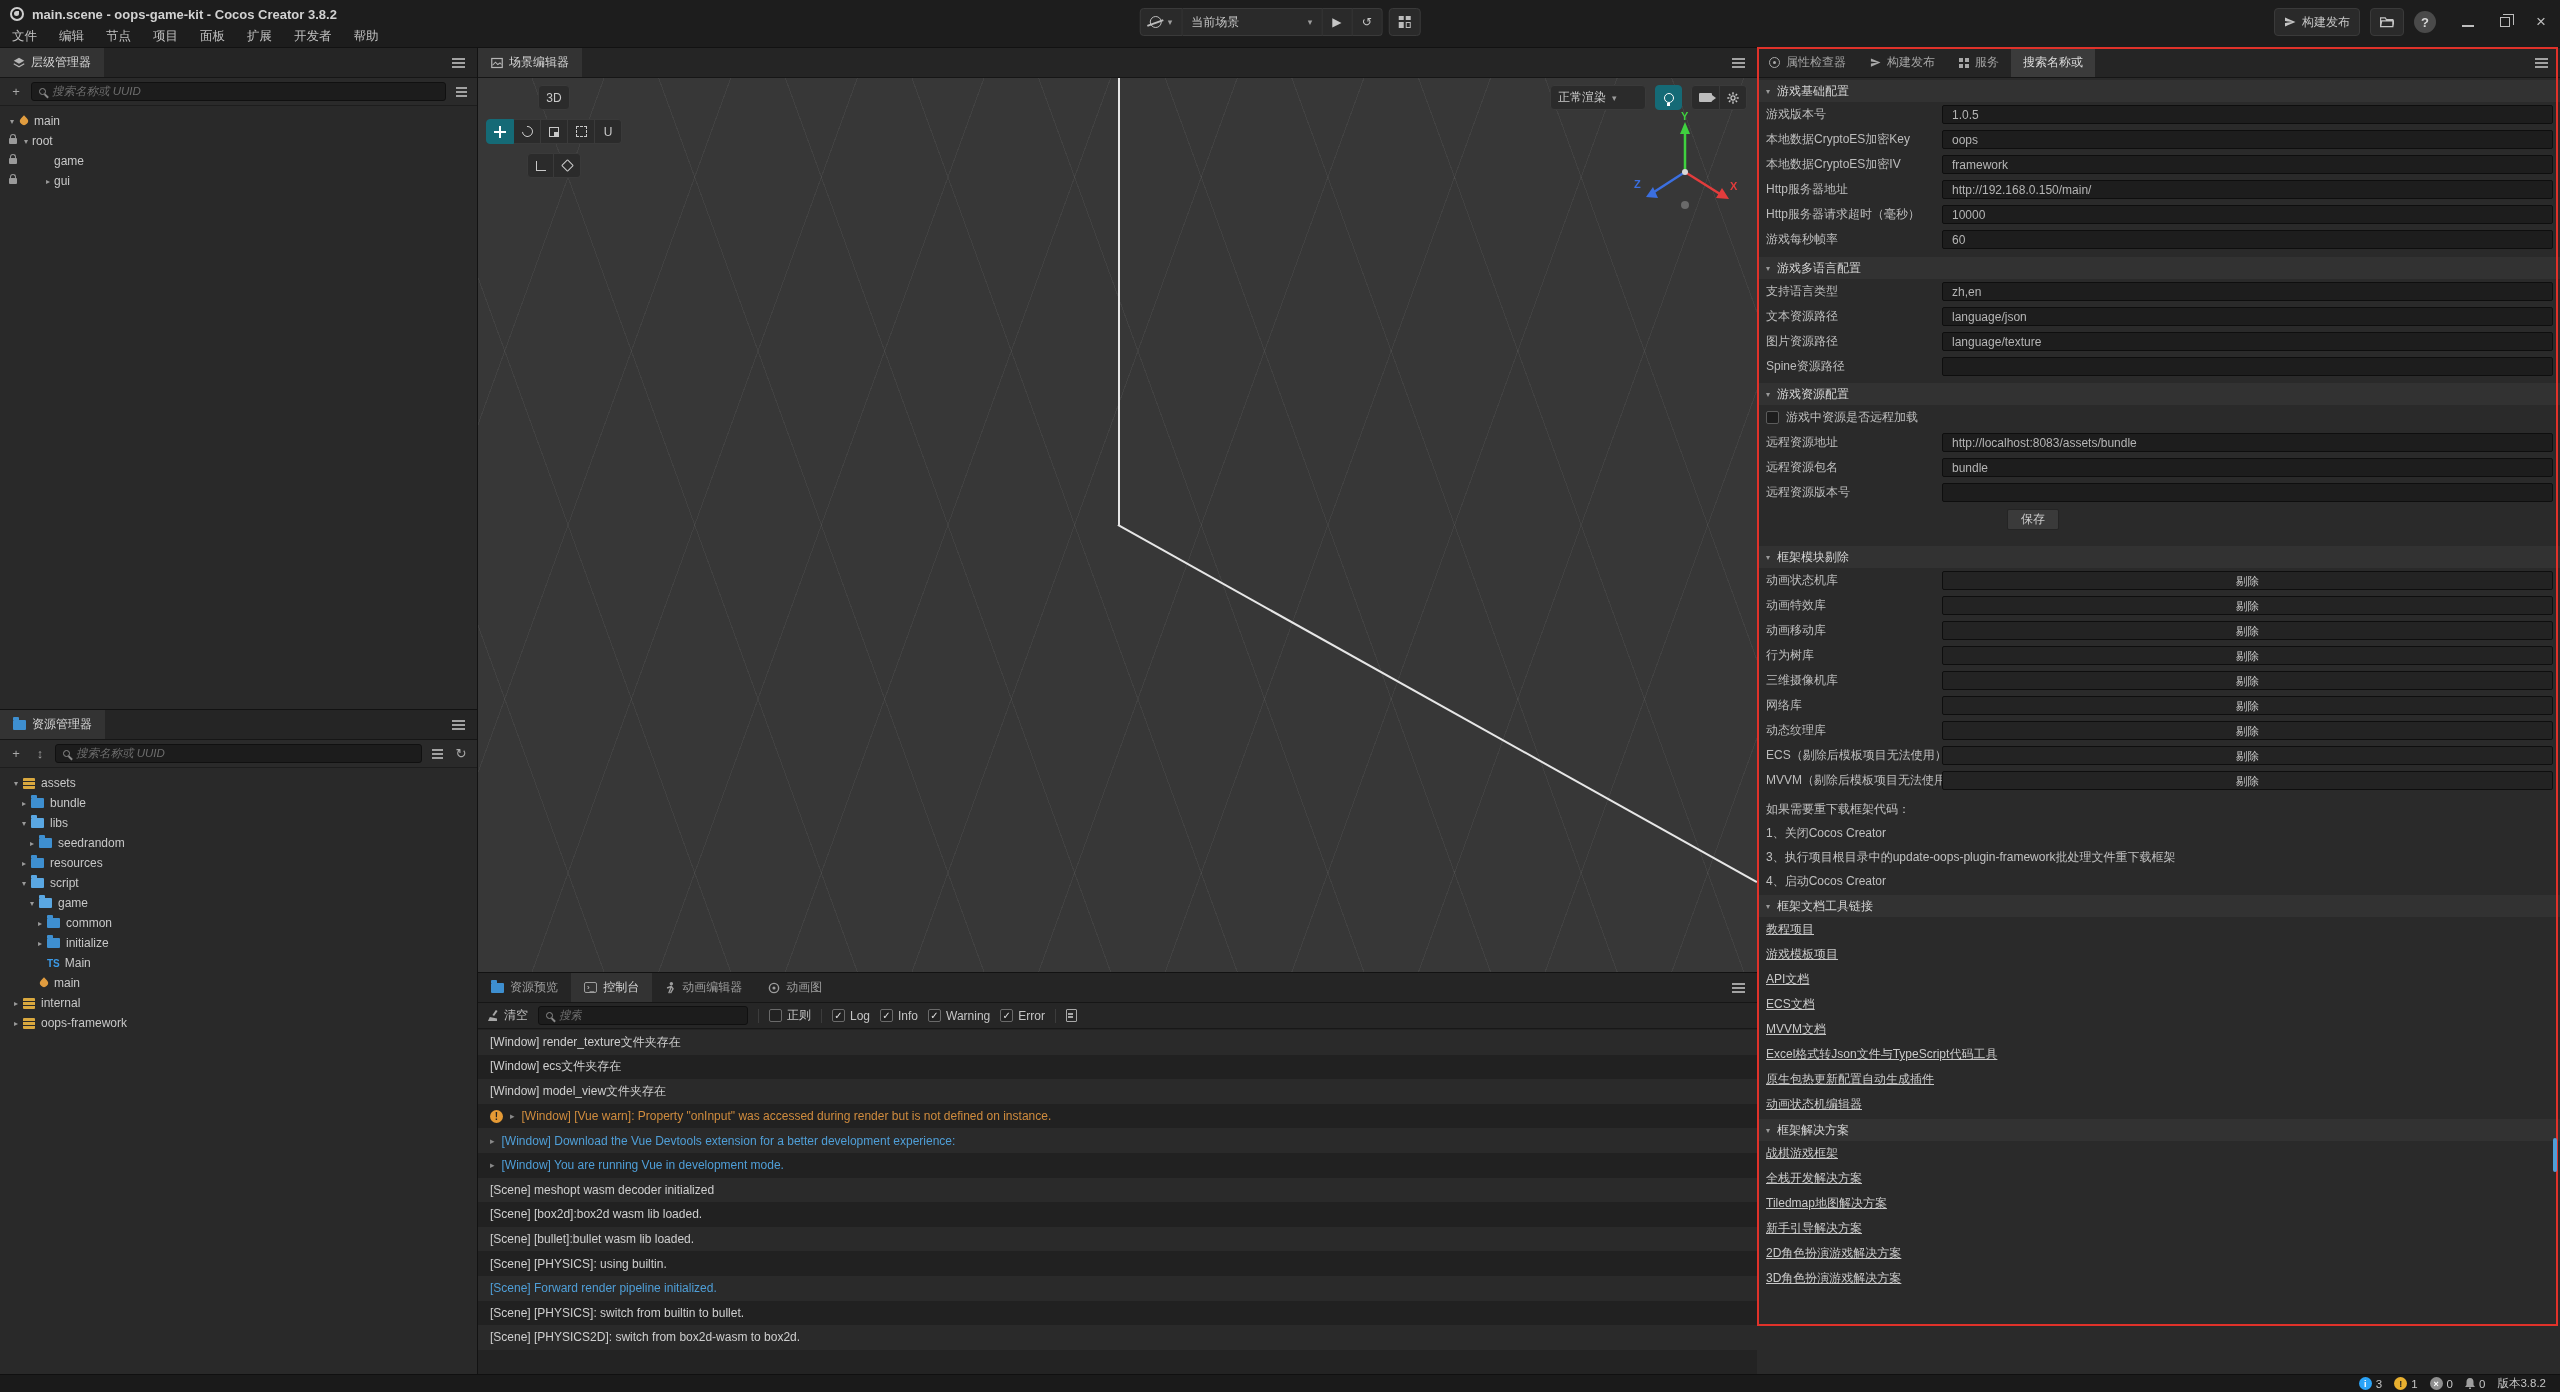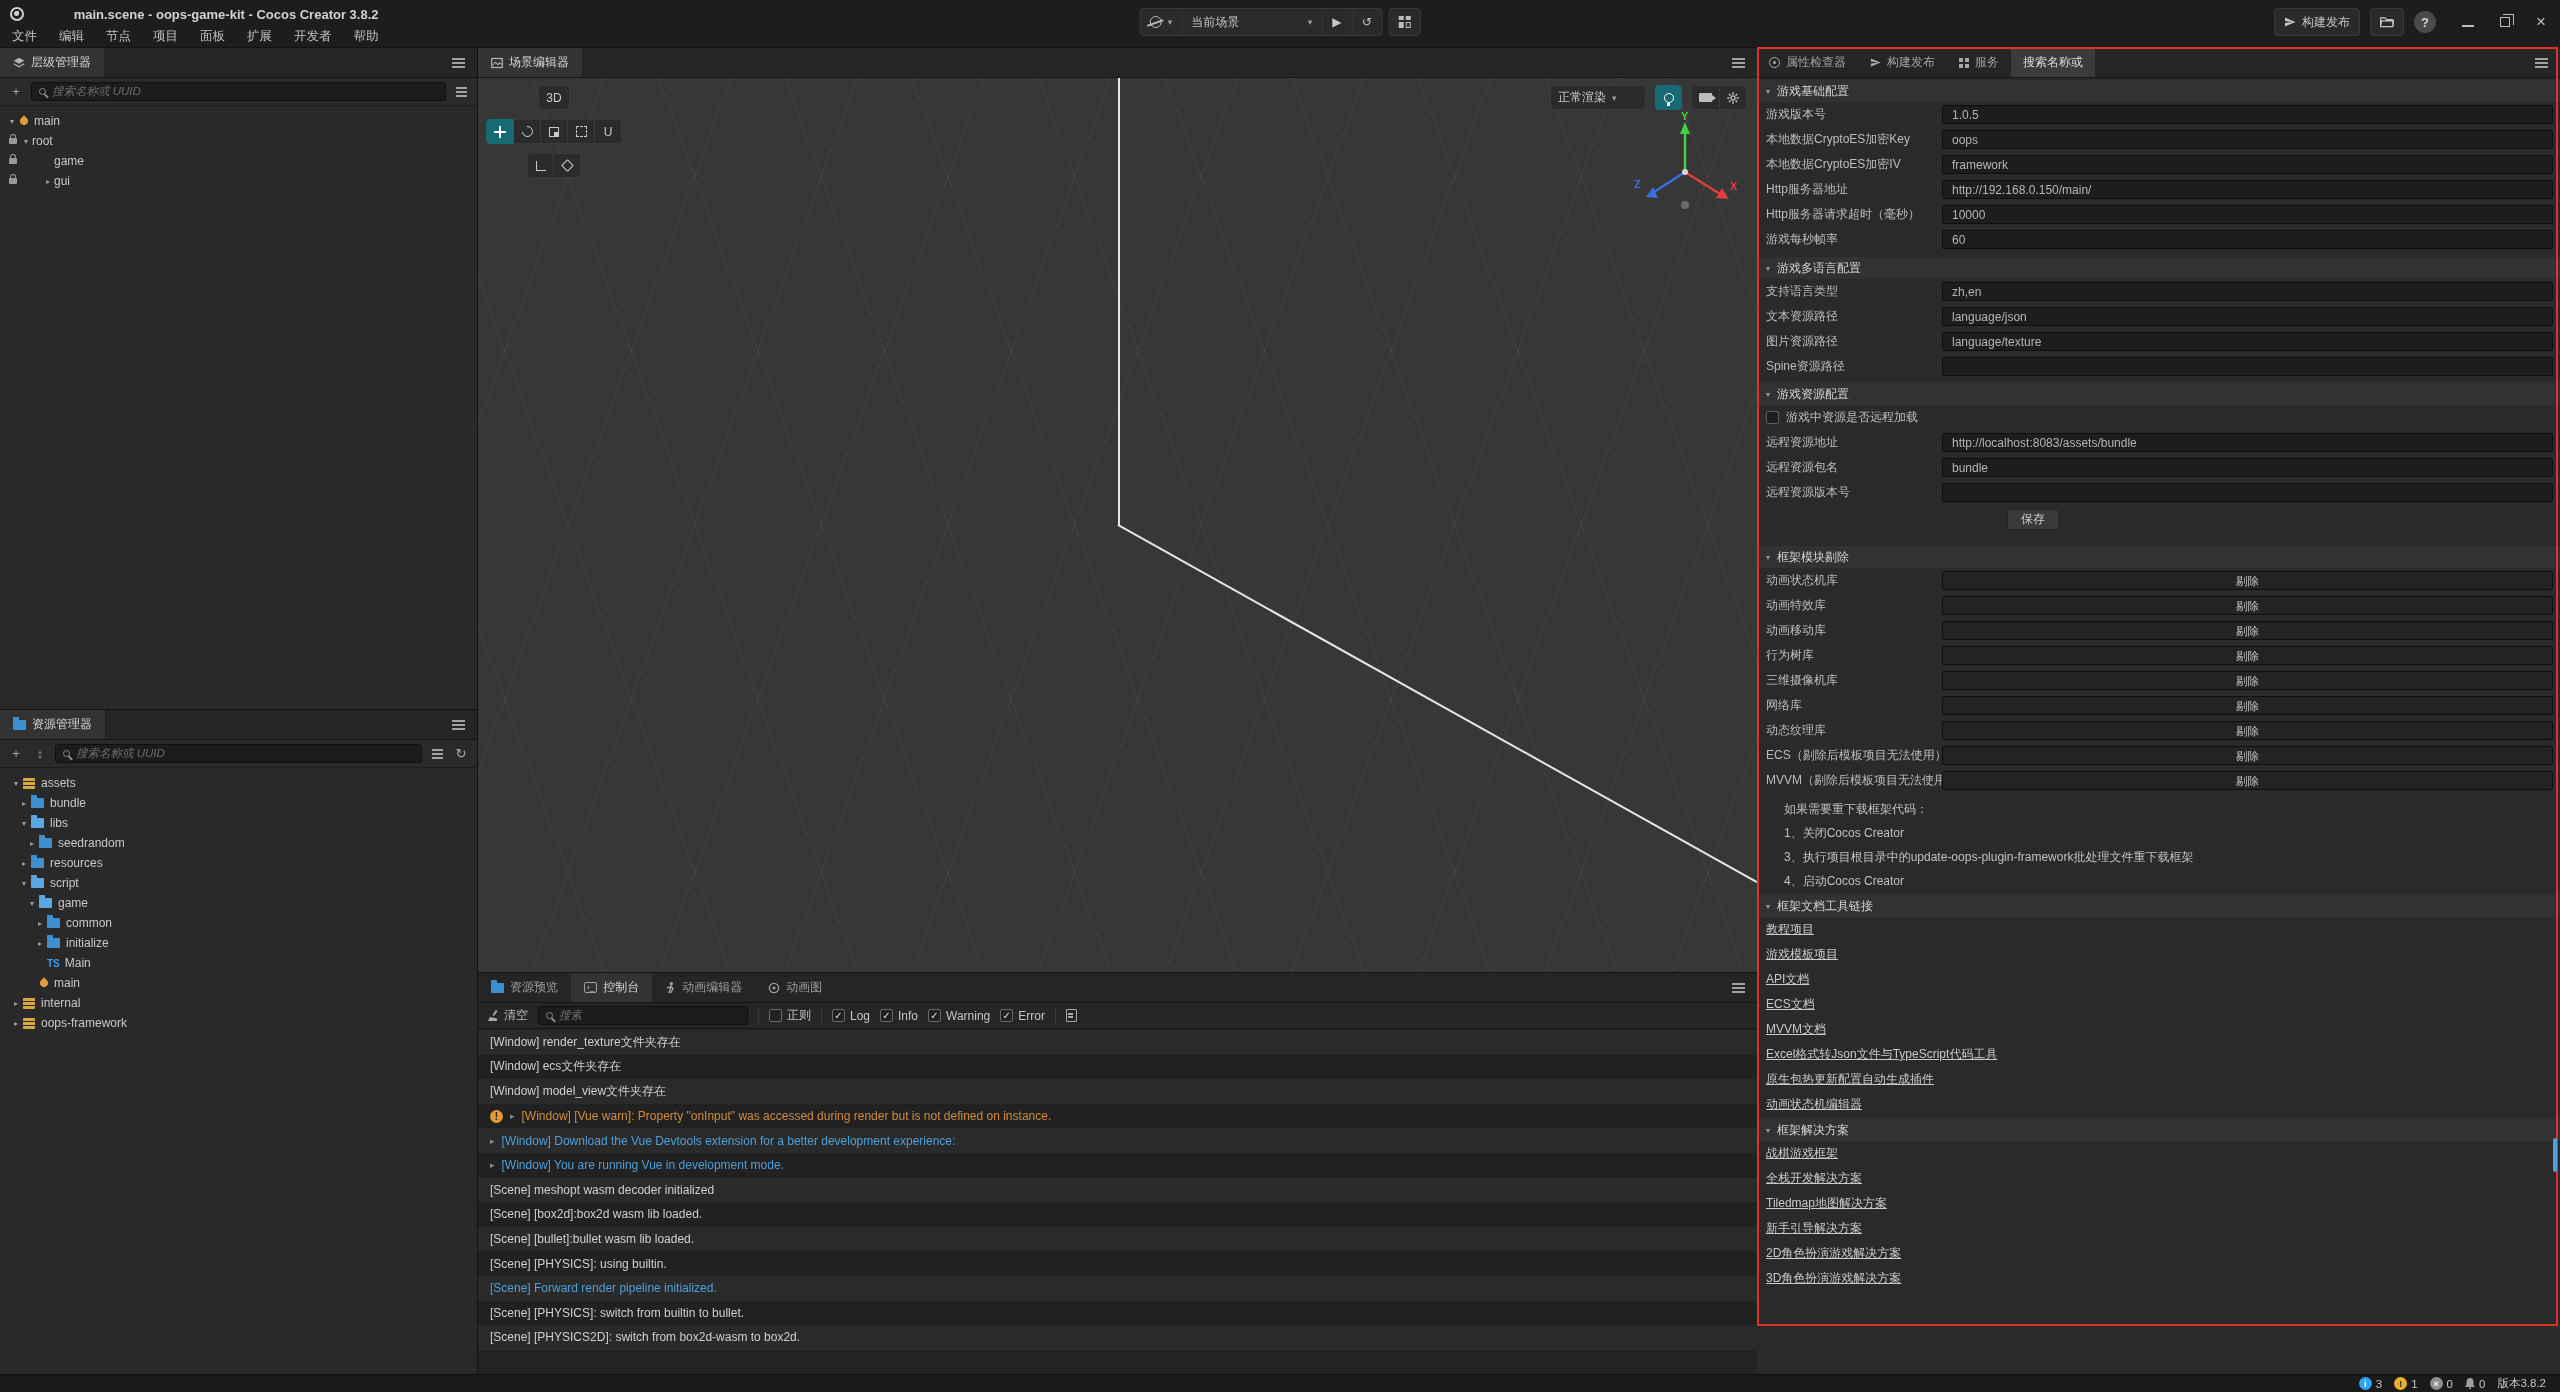--- a/index.html
+++ b/index.html
@@ -3,21 +3,21 @@
 <meta charset="utf-8">
 <style>
   * { margin:0; padding:0; box-sizing:border-box; }
   html,body { width:2560px; height:1392px; background:#1b1b1b; overflow:hidden;
     font-family:"Liberation Sans","DejaVu Sans",sans-serif; -webkit-font-smoothing:antialiased; }
   .app { position:relative; width:2560px; height:1392px; background:#1b1b1b; color:#c5c5c5; }
 
   
   .titlebar { position:absolute; left:0; top:0; width:2560px; height:48px; background:#1d1d1d; border-bottom:1px solid #121212; z-index:30; }
   .tb-left { position:absolute; left:10px; top:4px; }
-  .title-row { display:flex; align-items:center; gap:8px; height:20px;justify-content:space-between; }
+  .title-row { display:flex; align-items:center; gap:8px; height:20px; }
   .logo { width:14px; height:14px; border:2px solid #cfcfcf; border-radius:50%; position:relative; }
   .logo::after { content:""; position:absolute; left:2px; top:2px; width:5px; height:5px; background:#cfcfcf; border-radius:50% 0 50% 50%; }
   .title { font-size:13px; color:#d2d2d2; font-weight:bold; }
   .menubar { display:flex; gap:22px; margin-top:4px; padding-left:2px; }
   .menu-item { font-size:12.5px; color:#c0c0c0; cursor:default; }
   .tb-center { position:absolute; left:50%; top:8px; transform:translateX(-50%); display:flex; gap:6px; align-items:center; }
   .pill { height:28px; min-width:30px; background:#2a2a2a; border:1px solid #3a3a3a; border-radius:4px;
           display:flex; align-items:center; justify-content:center; gap:6px; padding:0 9px; font-size:12px; color:#c5c5c5; }
   .pill-group { display:flex; }
   .pill-group .pill { border-radius:0; border-left-width:0; }
@@ -135,21 +135,21 @@
   .sec { height:22px; background:#323232; display:flex; align-items:center; gap:7px; padding-left:9px; font-size:12px; color:#d4d4d4; margin-top:2px; }
   .sec .arr { width:auto; }
   .crow { display:flex; align-items:center; height:25px; padding:0 7px 0 9px; }
   .crow .lbl { width:176px; flex:none; font-size:12px; color:#bdbdbd; white-space:nowrap; overflow:hidden; }
   .crow .val { flex:1; height:19px; line-height:18px; background:#1d1d1d; border:1px solid #0e0e0e; border-radius:2px; padding:0 9px; font-size:12px; color:#b5b5b5; white-space:nowrap; overflow:hidden; }
   .crow.cbx { gap:7px; }
   .crow.cbx .cb { background:#1d1d1d; border-color:#5c5c5c; }
   .btn-del { flex:1; height:19px; line-height:18px; background:#232323; border:1px solid #0e0e0e; border-radius:2px; text-align:center; font-size:11.5px; color:#c7c7c7; }
   .save-row { height:28px; display:flex; align-items:center; }
   .btn-save { height:21px; padding:0 13px; background:#3a3a3a; border:1px solid #242424; border-radius:2px; color:#cccccc; font-size:12px; margin-left:250px; display:flex; align-items:center; }
-  .note { height:24px; display:flex; align-items:center; padding-left:27px; font-size:12px; color:#c0c0c0; white-space:nowrap; overflow:hidden; }
+  .note { height:24px; display:flex; align-items:center; padding-left:9px; font-size:12px; color:#c0c0c0; white-space:nowrap; overflow:hidden; }
   .link { height:25px; display:flex; align-items:center; margin-left:9px; font-size:12px; color:#c9c9c9; text-decoration:underline; width:max-content; }
   .red-frame { position:absolute; left:1757px; top:47px; width:801px; height:1279px; border:2px solid #e0322a; z-index:40; pointer-events:none; }
   .scroll-thumb { position:absolute; left:2553px; top:1138px; width:4px; height:34px; background:#4f9fd8; border-radius:2px; z-index:41; }
 
   
   .statusbar { position:absolute; left:0; top:1374px; width:2560px; height:18px; background:#1a1a1a; border-top:1px solid #101010;
                display:flex; align-items:center; justify-content:flex-end; gap:12px; padding-right:14px; font-size:11.5px; color:#c5c5c5; }
   .stat { display:flex; align-items:center; gap:4px; }
   .sic { width:13px; height:13px; border-radius:50%; display:flex; align-items:center; justify-content:center; font-size:9px; font-weight:bold; }
   .sic.info { background:#2ba3f7; color:#fff; }

